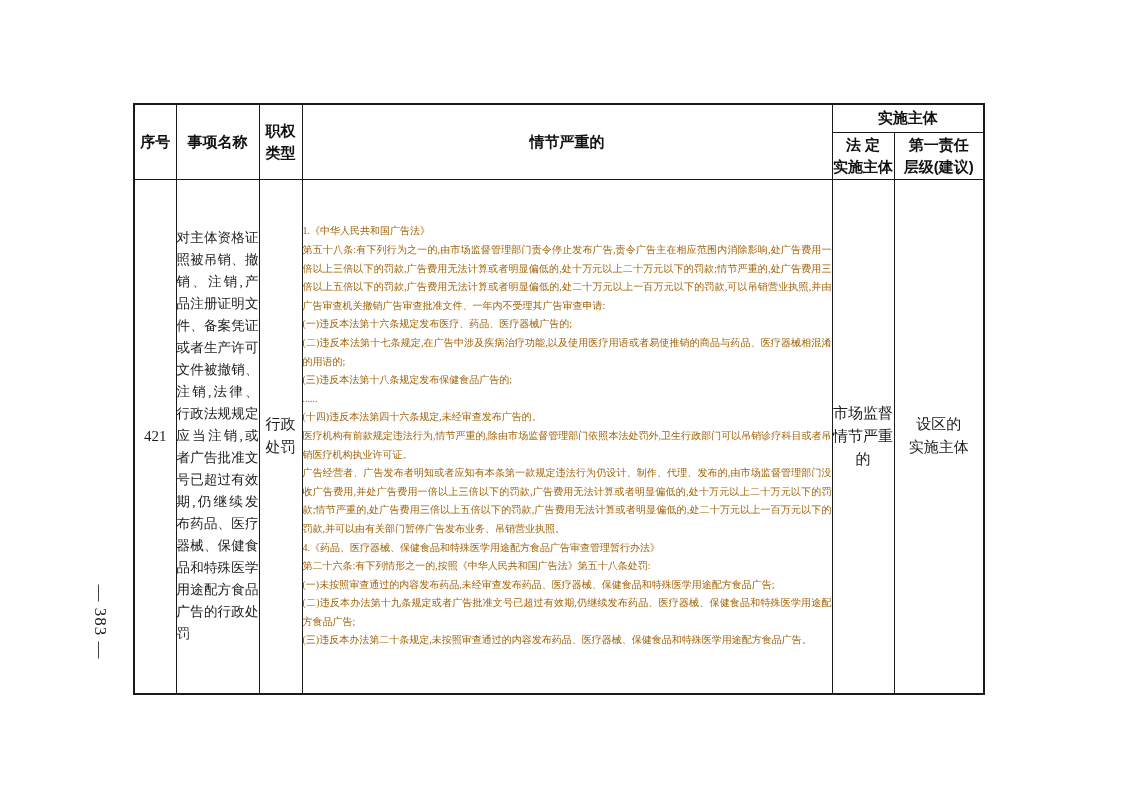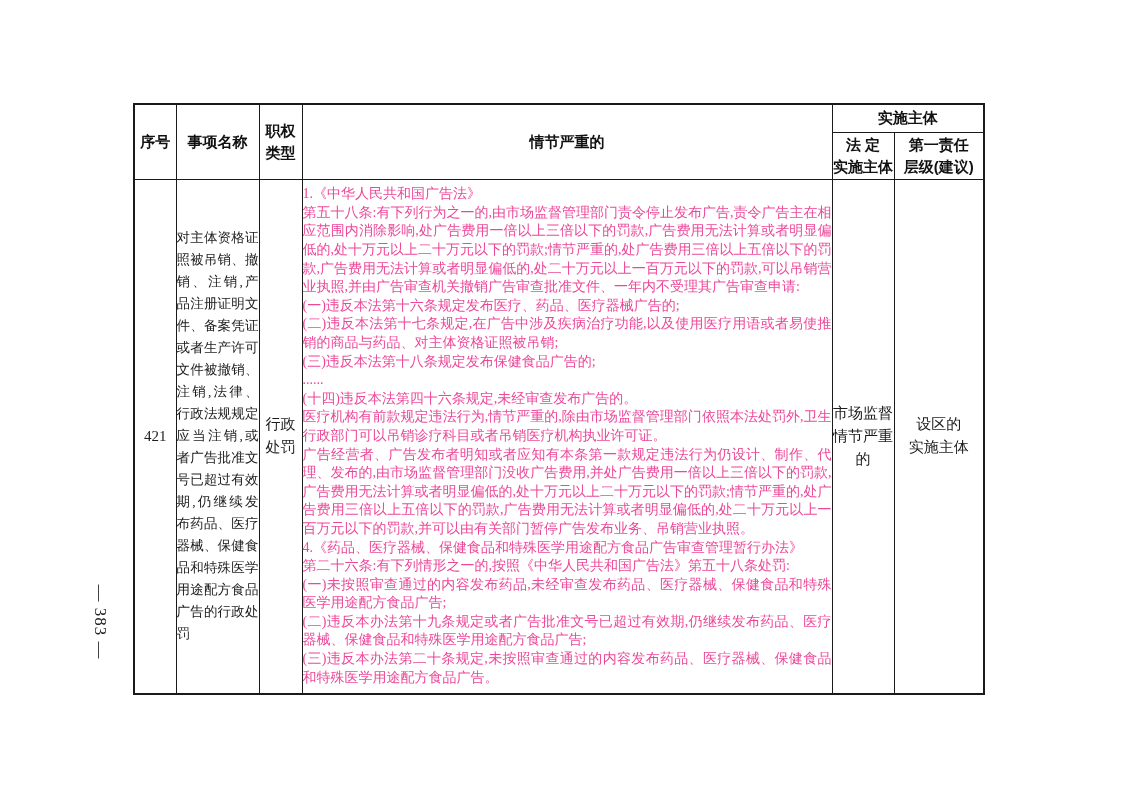--- a/index.html
+++ b/index.html
@@ -68,25 +68,25 @@
     line-height: 22px;
     text-align: justify;
     text-align-last: left;
     color: #1c1c1c;
   }
   td.cell-basis {
     vertical-align: top;
     padding: 5px 5px 5px 5px;
   }
   .para {
-    font-size: 14px;
+    font-size: 10px;
     line-height: 18.6px;
     text-align: justify;
     text-align-last: left;
-    color: #ec4899;
+    color: #a16207;
     word-break: break-all;
   }
   .two-line div { display: block; }
 </style>
 </head>
 <body>
 
 <div class="page">
 
   <div class="page-number">— 383 —</div>
@@ -137,21 +137,21 @@
         <td class="cell-center">
           <div class="two-line">
             <div>行政</div>
             <div>处罚</div>
           </div>
         </td>
         <td class="cell-basis">
           <div class="para">1.《中华人民共和国广告法》</div>
           <div class="para">第五十八条:有下列行为之一的,由市场监督管理部门责令停止发布广告,责令广告主在相应范围内消除影响,处广告费用一倍以上三倍以下的罚款,广告费用无法计算或者明显偏低的,处十万元以上二十万元以下的罚款;情节严重的,处广告费用三倍以上五倍以下的罚款,广告费用无法计算或者明显偏低的,处二十万元以上一百万元以下的罚款,可以吊销营业执照,并由广告审查机关撤销广告审查批准文件、一年内不受理其广告审查申请:</div>
           <div class="para">(一)违反本法第十六条规定发布医疗、药品、医疗器械广告的;</div>
-          <div class="para">(二)违反本法第十七条规定,在广告中涉及疾病治疗功能,以及使用医疗用语或者易使推销的商品与药品、对主体资格证照被吊销;</div>
+          <div class="para">(二)违反本法第十七条规定,在广告中涉及疾病治疗功能,以及使用医疗用语或者易使推销的商品与药品、医疗器械相混淆的用语的;</div>
           <div class="para">(三)违反本法第十八条规定发布保健食品广告的;</div>
           <div class="para">......</div>
           <div class="para">(十四)违反本法第四十六条规定,未经审查发布广告的。</div>
           <div class="para">医疗机构有前款规定违法行为,情节严重的,除由市场监督管理部门依照本法处罚外,卫生行政部门可以吊销诊疗科目或者吊销医疗机构执业许可证。</div>
           <div class="para">广告经营者、广告发布者明知或者应知有本条第一款规定违法行为仍设计、制作、代理、发布的,由市场监督管理部门没收广告费用,并处广告费用一倍以上三倍以下的罚款,广告费用无法计算或者明显偏低的,处十万元以上二十万元以下的罚款;情节严重的,处广告费用三倍以上五倍以下的罚款,广告费用无法计算或者明显偏低的,处二十万元以上一百万元以下的罚款,并可以由有关部门暂停广告发布业务、吊销营业执照。</div>
           <div class="para">4.《药品、医疗器械、保健食品和特殊医学用途配方食品广告审查管理暂行办法》</div>
           <div class="para">第二十六条:有下列情形之一的,按照《中华人民共和国广告法》第五十八条处罚:</div>
           <div class="para">(一)未按照审查通过的内容发布药品,未经审查发布药品、医疗器械、保健食品和特殊医学用途配方食品广告;</div>
           <div class="para">(二)违反本办法第十九条规定或者广告批准文号已超过有效期,仍继续发布药品、医疗器械、保健食品和特殊医学用途配方食品广告;</div>
           <div class="para">(三)违反本办法第二十条规定,未按照审查通过的内容发布药品、医疗器械、保健食品和特殊医学用途配方食品广告。</div>

